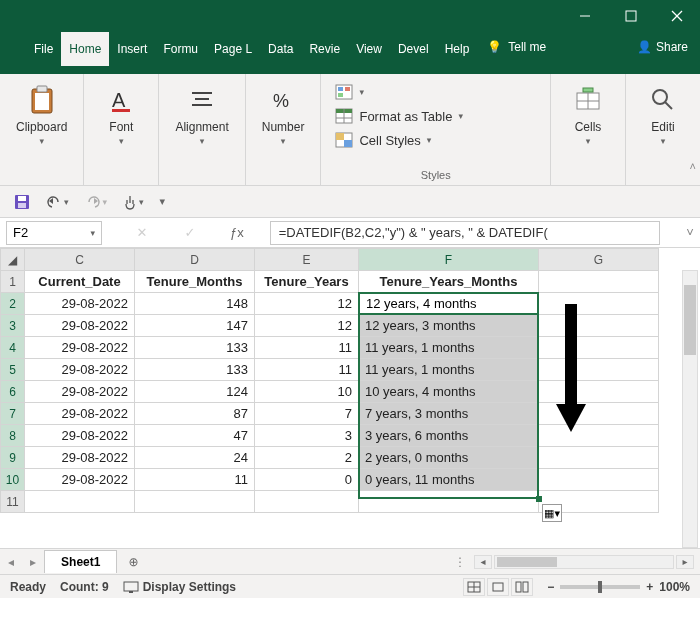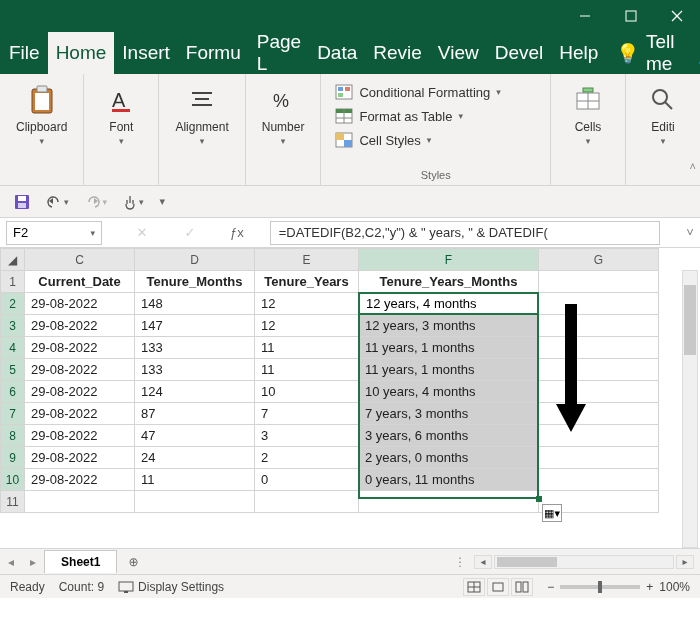--- a/index.html
+++ b/index.html
@@ -1,19 +1,19 @@
 <!DOCTYPE html>
 <html><head>
 <meta charset="utf-8">
 <style>
 * { box-sizing: border-box; margin: 0; padding: 0; font-family: "Segoe UI", Arial, sans-serif; }
 body { width: 700px; height: 644px; background: #fff; overflow: hidden; position: relative; }
 .titlebar { height: 32px; background: #0d5a3a; display: flex; justify-content: flex-end; align-items: center; padding-right: 0; }
 .titlebar .tbtn { width: 46px; height: 32px; display: flex; align-items: center; justify-content: center; color: #fff; }
-.ribbon-tabs { height: 42px; background: #0d5a3a; display: flex; align-items: center; padding-left: 1px; color: #fff; font-size: 19px; }
+.ribbon-tabs { height: 42px; background: #0d5a3a; display: flex; align-items: flex-start; padding-left: 26px; color: #fff; font-size: 12px; }
 .ribbon-tabs .tab { padding: 10px 8px; cursor: pointer; }
 .ribbon-tabs .tab.active { background: #f3f2f1; color: #0d5a3a; }
 .ribbon-tabs .tell { display: flex; align-items: center; gap: 6px; padding: 8px 10px; }
 .ribbon-tabs .share { margin-left: auto; display: flex; align-items: center; gap: 4px; padding: 8px 12px; }
 .ribbon { height: 112px; background: #f3f2f1; border-bottom: 1px solid #d6d6d6; display: flex; font-size: 12px; color: #333; }
 .group { display: flex; flex-direction: column; align-items: center; border-right: 1px solid #d6d6d6; padding: 6px 10px 2px; }
 .group-body { flex: 1; display: flex; align-items: flex-start; gap: 6px; }
 .group-label { font-size: 11px; color: #666; text-align: center; padding: 2px 0; }
 .bigbtn { display: flex; flex-direction: column; align-items: center; gap: 4px; padding: 4px 6px; min-width: 54px; cursor: pointer; }
 .bigbtn .bicon { width: 32px; height: 32px; display: flex; align-items: center; justify-content: center; }
@@ -32,39 +32,39 @@
 .fb-expand { width: 20px; color: #888; text-align: center; }
 .sheet-area { position: relative; height: 300px; background: #fff; overflow: hidden; }
 table.grid { border-collapse: collapse; font-size: 13px; color: #222; }
 table.grid th, table.grid td { border: 1px solid #d4d4d4; height: 22px; }
 table.grid th { background: #e6e6e6; font-weight: normal; font-size: 12px; color: #555; }
 .colhdr { text-align: center; }
 .rowhdr { width: 24px; text-align: center; background: #e6e6e6; font-size: 12px; color: #555; }
 .rowhdr.sel { background: #c8e0d2; color: #0d5a3a; }
 .colhdr.sel { background: #c8e0d2; color: #0d5a3a; }
 td.cell { padding: 0 6px; }
-td.center { text-align: left; }
+td.center { text-align: right; }
 td.hdr { font-weight: bold; text-align: center; }
 td.selcol { background: #d0d0d0; }
 .selection-border { position: absolute; border: 2px solid #217346; pointer-events: none; }
 .active-cell { position: absolute; background: #fff; border: 2px solid #217346; pointer-events: none; display: flex; align-items: center; padding: 0 6px; font-size: 13px; }
 .fill-handle { position: absolute; width: 6px; height: 6px; background: #217346; pointer-events: none; }
 .arrow-down { position: absolute; pointer-events: none; }
 .autofill-icon { position: absolute; width: 20px; height: 18px; border: 1px solid #999; background: #fff; font-size: 11px; display: flex; align-items: center; justify-content: center; }
 .vscroll { position: absolute; right: 2px; top: 22px; width: 16px; bottom: 0; background: #f0f0f0; border: 1px solid #dcdcdc; }
 .vscroll .thumb { position: absolute; left: 1px; right: 1px; top: 14px; height: 70px; background: #c8c8c8; }
 .sheet-tabs { height: 26px; border-top: 1px solid #d6d6d6; display: flex; align-items: center; font-size: 12px; background: #f3f2f1; }
 .sheet-tabs .nav { padding: 0 8px; color: #888; cursor: pointer; }
 .sheet-tabs .stab { background: #fff; border: 1px solid #c8c8c8; border-bottom: none; padding: 4px 16px; margin-top: -1px; font-weight: bold; }
 .sheet-tabs .addtab { width: 24px; height: 20px; display: flex; align-items: center; justify-content: center; color: #666; margin-left: 4px; cursor: pointer; }
 .sheet-tabs .hscroll { margin-left: auto; display: flex; align-items: center; gap: 2px; padding-right: 6px; }
 .sheet-tabs .hscroll .track { width: 180px; height: 14px; background: #f0f0f0; border: 1px solid #dcdcdc; position: relative; }
 .sheet-tabs .hscroll .hthumb { position: absolute; left: 2px; top: 1px; height: 10px; width: 60px; background: #c8c8c8; }
 .sheet-tabs .harrow { width: 18px; height: 14px; border: 1px solid #dcdcdc; background: #f0f0f0; display: flex; align-items: center; justify-content: center; font-size: 10px; color: #666; }
-.statusbar { height: 24px; background: #f3f2f1; border-top: 1px solid #d6d6d6; display: flex; align-items: center; font-size: 12px; color: #444; padding: 0 10px; gap: 14px; }
+.statusbar { height: 24px; background: #f3f2f1; border-top: 1px solid #d6d6d6; display: flex; align-items: center; font-size: 12px; color: #444; padding: 0 10px; gap: 14px; font-weight: bold; }
 .statusbar .views { margin-left: auto; display: flex; gap: 2px; }
 .statusbar .vbtn { width: 22px; height: 18px; border: 1px solid #dcdcdc; display: flex; align-items: center; justify-content: center; }
 .statusbar .zoom { display: flex; align-items: center; gap: 6px; }
 .statusbar .zoom .ztrack { width: 80px; height: 4px; background: #c8c8c8; position: relative; }
 .statusbar .zoom .zthumb { position: absolute; left: 38px; top: -4px; width: 4px; height: 12px; background: #666; }
 .caret { font-size: 9px; color: #666; }
 </style>
 </head>
 <body>
 
@@ -173,21 +173,20 @@
   <div class="group styles-group">
     <div class="group-body" style="width:100%">
       <div class="styles-list" style="width:100%">
         <div class="sitem">
           <span class="sicon"><svg width="18" height="16">
                 <rect x="1" y="1" width="16" height="14" fill="#fff" stroke="#888"></rect>
                 <rect x="3" y="3" width="5" height="4" fill="#6aa0e0"></rect>
                 <rect x="10" y="3" width="5" height="4" fill="#e07a6a"></rect>
                 <rect x="3" y="9" width="5" height="4" fill="#8ad08a"></rect>
               </svg></span>
-          <span>Conditional Formatting</span>
           <span class="caret">▾</span>
         </div>
         <div class="sitem">
           <span class="sicon"><svg width="18" height="16">
                 <rect x="1" y="1" width="16" height="14" fill="#fff" stroke="#888"></rect>
                 <rect x="1" y="1" width="16" height="4" fill="#4a8a4a"></rect>
                 <line x1="9" y1="1" x2="9" y2="15" stroke="#888"></line>
                 <line x1="1" y1="10" x2="17" y2="10" stroke="#888"></line>
               </svg></span>
           <span>Format as Table</span>

